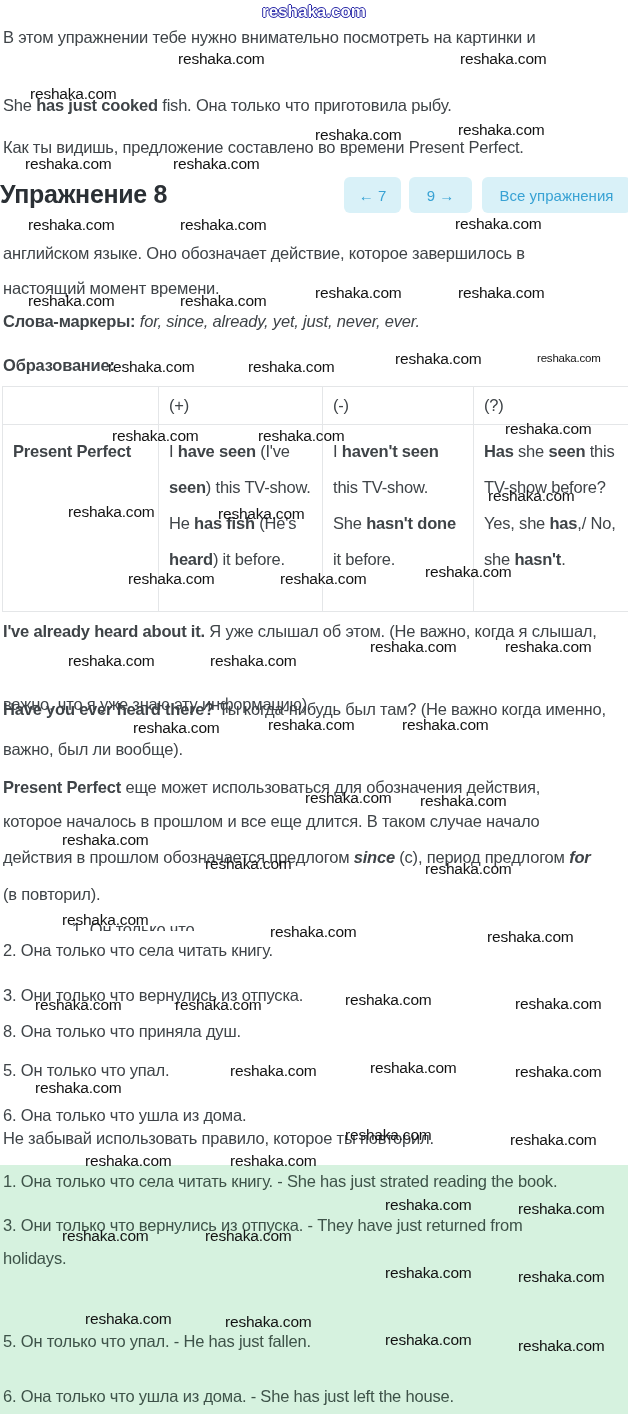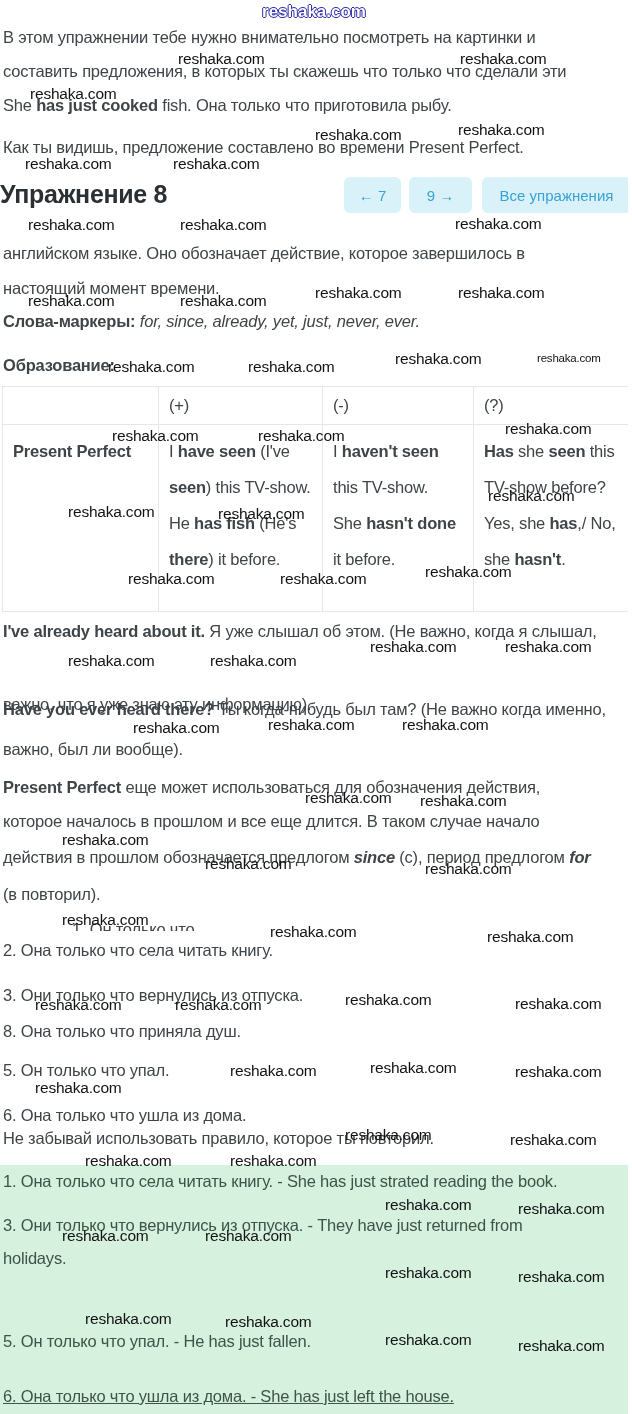--- a/index.html
+++ b/index.html
@@ -76,29 +76,28 @@
     </colgroup>
     <tbody>
         <tr class="hdr">
       <td></td>
       <td>(+)</td>
       <td>(-)</td>
       <td>(?)</td>
     </tr>
     <tr class="body">
       <td class="rowlabel">Present Perfect</td>
-      <td>I <b>have seen</b> (I've <b>seen</b>) this TV-show.<br>He <b>has fish</b> (He's <b>there</b>) it before.</td>
+      <td>I <b>have seen</b> (I've <b>seen</b>) this TV-show.<br>He <b>has fish</b> (He's <b>heard</b>) it before.</td>
       <td>I <b>haven't seen</b> this TV-show.<br>She <b>hasn't done</b> it before.</td>
       <td><b>Has</b> she <b>seen</b> this TV-show before?<br>Yes, she <b>has</b>,/ No, she <b>hasn't</b>.</td>
     </tr>
   </tbody>
     </table>
 
 <div class="line" style="top: 27px;">В этом упражнении тебе нужно внимательно посмотреть на картинки и</div>
-    <div class="line" style="top: 61px;">составить предложения, в которых ты скажешь что только что сделали эти</div>
     <div class="line" style="top: 95px;">She <b>has just cooked</b> fish. Она только что приготовила рыбу.</div>
     <div class="line" style="top: 137px;">Как ты видишь, предложение составлено во времени Present Perfect.</div>
     <div class="line" style="top: 243px;">английском языке. Оно обозначает действие, которое завершилось в</div>
     <div class="line" style="top: 278px;">настоящий момент времени.</div>
     <div class="line" style="top: 311px;"><b>Слова-маркеры:</b> <i>for, since, already, yet, just, never, ever.</i></div>
     <div class="line" style="top: 355px;"><b>Образование:</b></div>
     <div class="line" style="top: 621px;"><b>I've already heard about it.</b> Я уже слышал об этом. (Не важно, когда я слышал,</div>
     <div class="line" style="top: 694px;">важно, что я уже знаю эту информацию).</div>
     <div class="line" style="top: 699px;"><b>Have you ever heard there?</b> Ты когда-нибудь был там? (Не важно когда именно,</div>
     <div class="line" style="top: 739px;">важно, был ли вообще).</div>
@@ -110,21 +109,21 @@
     <div class="line" style="top: 940px;">2. Она только что села читать книгу.</div>
     <div class="line" style="top: 985px;">3. Они только что вернулись из отпуска.</div>
     <div class="line" style="top: 1021px;">8. Она только что приняла душ.</div>
     <div class="line" style="top: 1060px;">5. Он только что упал.</div>
     <div class="line" style="top: 1105px;">6. Она только что ушла из дома.</div>
     <div class="line" style="top: 1128px;">Не забывай использовать правило, которое ты повторил.</div>
     <div class="line ans" style="top: 1171px;">1. Она только что села читать книгу. - She has just strated reading the book.</div>
     <div class="line ans" style="top: 1215px;">3. Они только что вернулись из отпуска. - They have just returned from</div>
     <div class="line ans" style="top: 1248px;">holidays.</div>
     <div class="line ans" style="top: 1331px;">5. Он только что упал. - He has just fallen.</div>
-    <div class="line ans" style="top: 1386px; text-decoration: underline;">6. Она только что ушла из дома. - She has just left the house.</div>
+    <div class="line ans" style="top: 1386px;">6. Она только что ушла из дома. - She has just left the house.</div>
     <span class="wm" style="left: 178px; top: 50px;">reshaka.com</span>
     <span class="wm" style="left: 460px; top: 50px;">reshaka.com</span>
     <span class="wm" style="left: 30px; top: 85px;">reshaka.com</span>
     <span class="wm" style="left: 458px; top: 121px;">reshaka.com</span>
     <span class="wm" style="left: 315px; top: 126px;">reshaka.com</span>
     <span class="wm" style="left: 25px; top: 155px;">reshaka.com</span>
     <span class="wm" style="left: 173px; top: 155px;">reshaka.com</span>
     <span class="wm" style="left: 28px; top: 216px;">reshaka.com</span>
     <span class="wm" style="left: 180px; top: 216px;">reshaka.com</span>
     <span class="wm" style="left: 455px; top: 215px;">reshaka.com</span>

